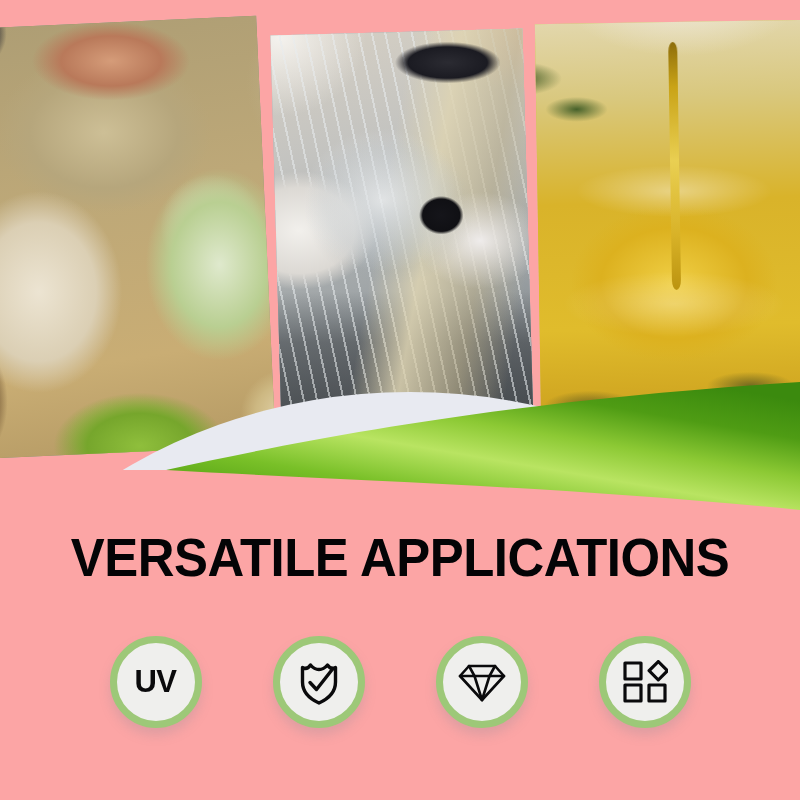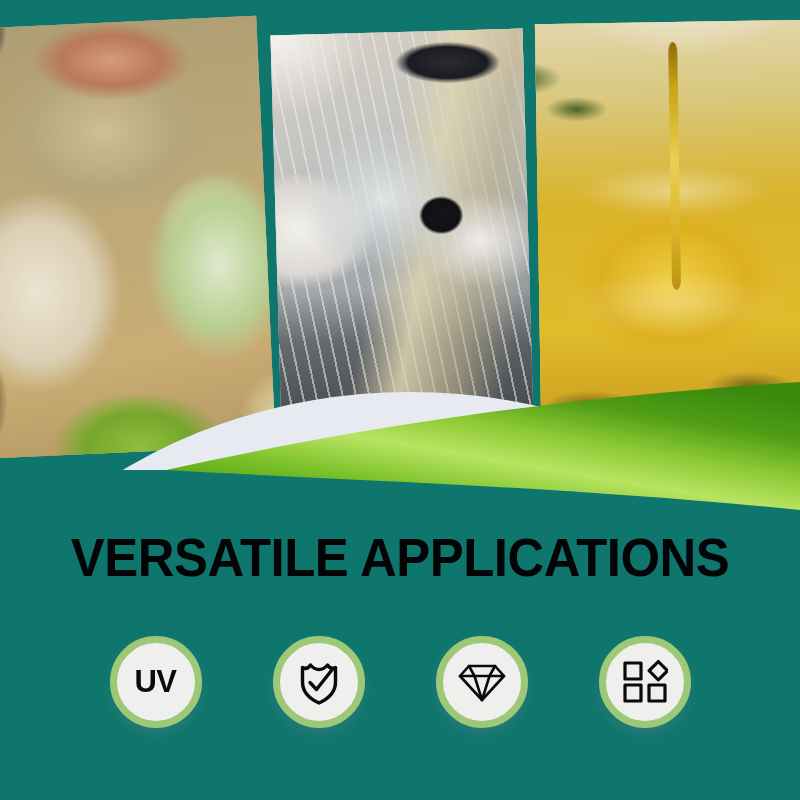--- a/index.html
+++ b/index.html
@@ -9,21 +9,21 @@
     background: #e8eaf1;
   }
   body {
     font-family: "Liberation Sans", sans-serif;
   }
   #banner {
     position: relative;
     width: 800px;
     height: 800px;
     overflow: hidden;
-    background: #0f766e;
+    background: #fca5a5;
   }
 
   
   .photo-strip {
     position: absolute;
     left: 0;
     top: 0;
     width: 800px;
     height: 470px;
     overflow: hidden;

